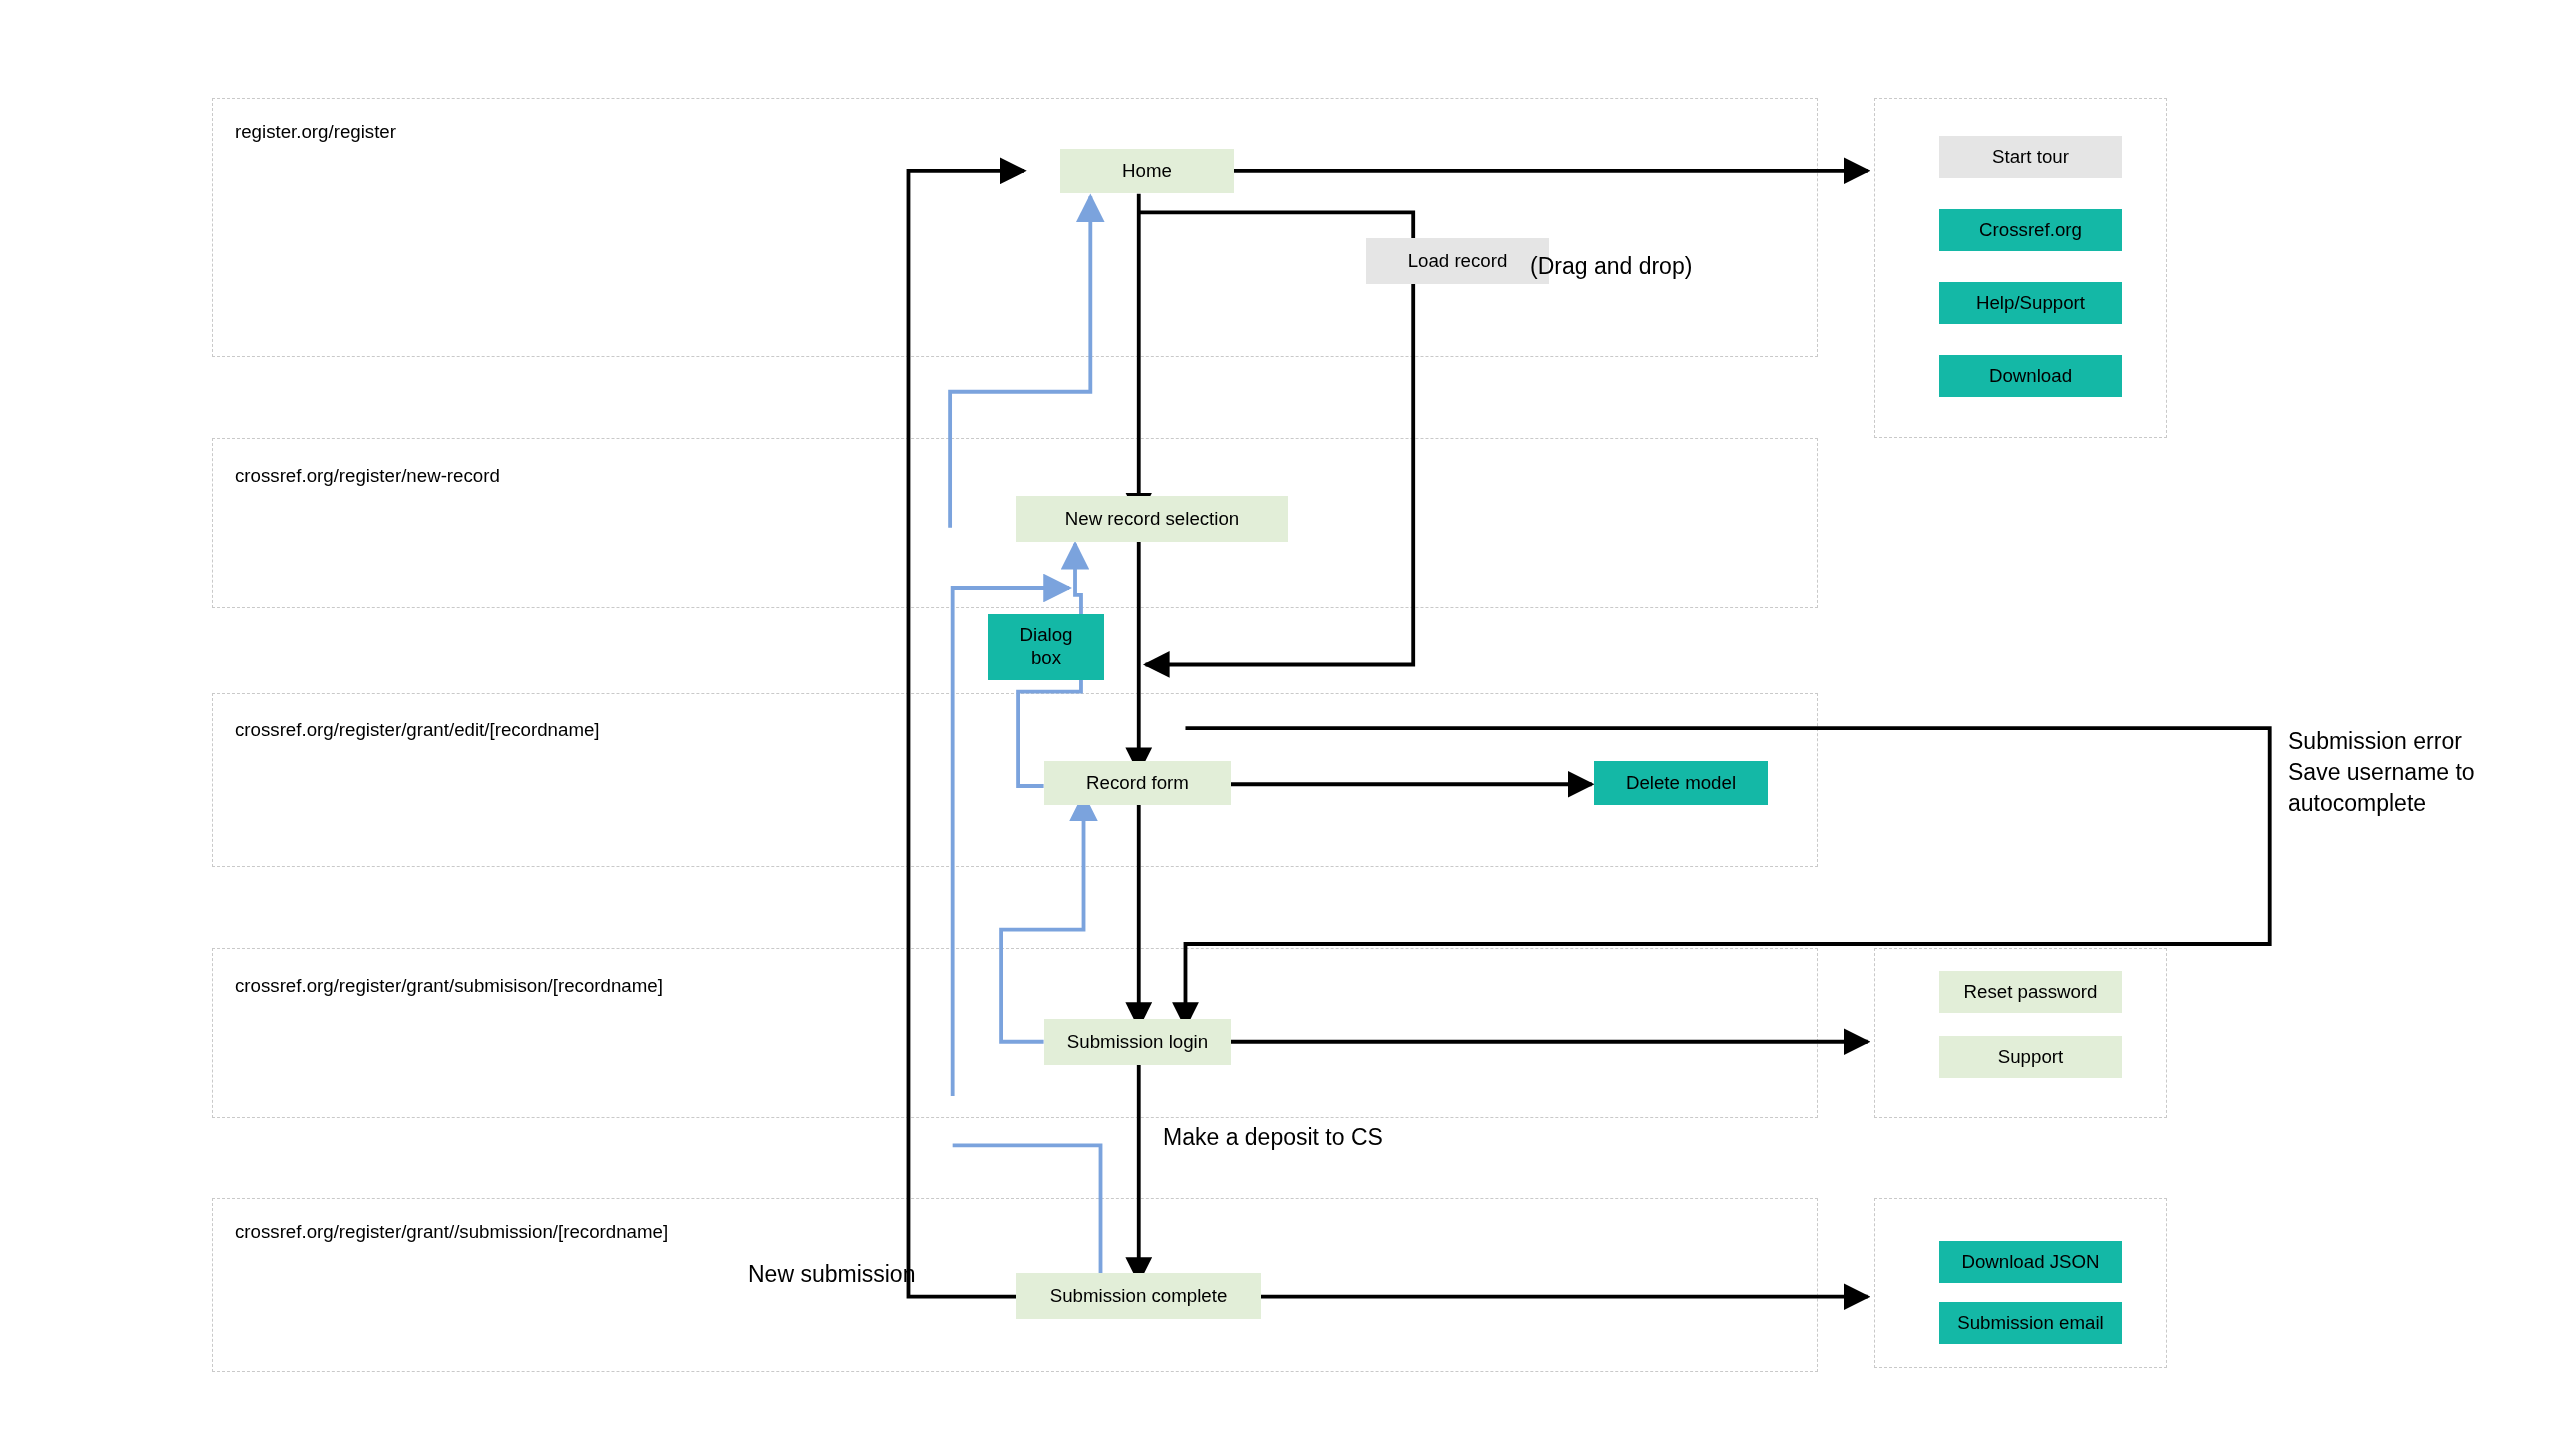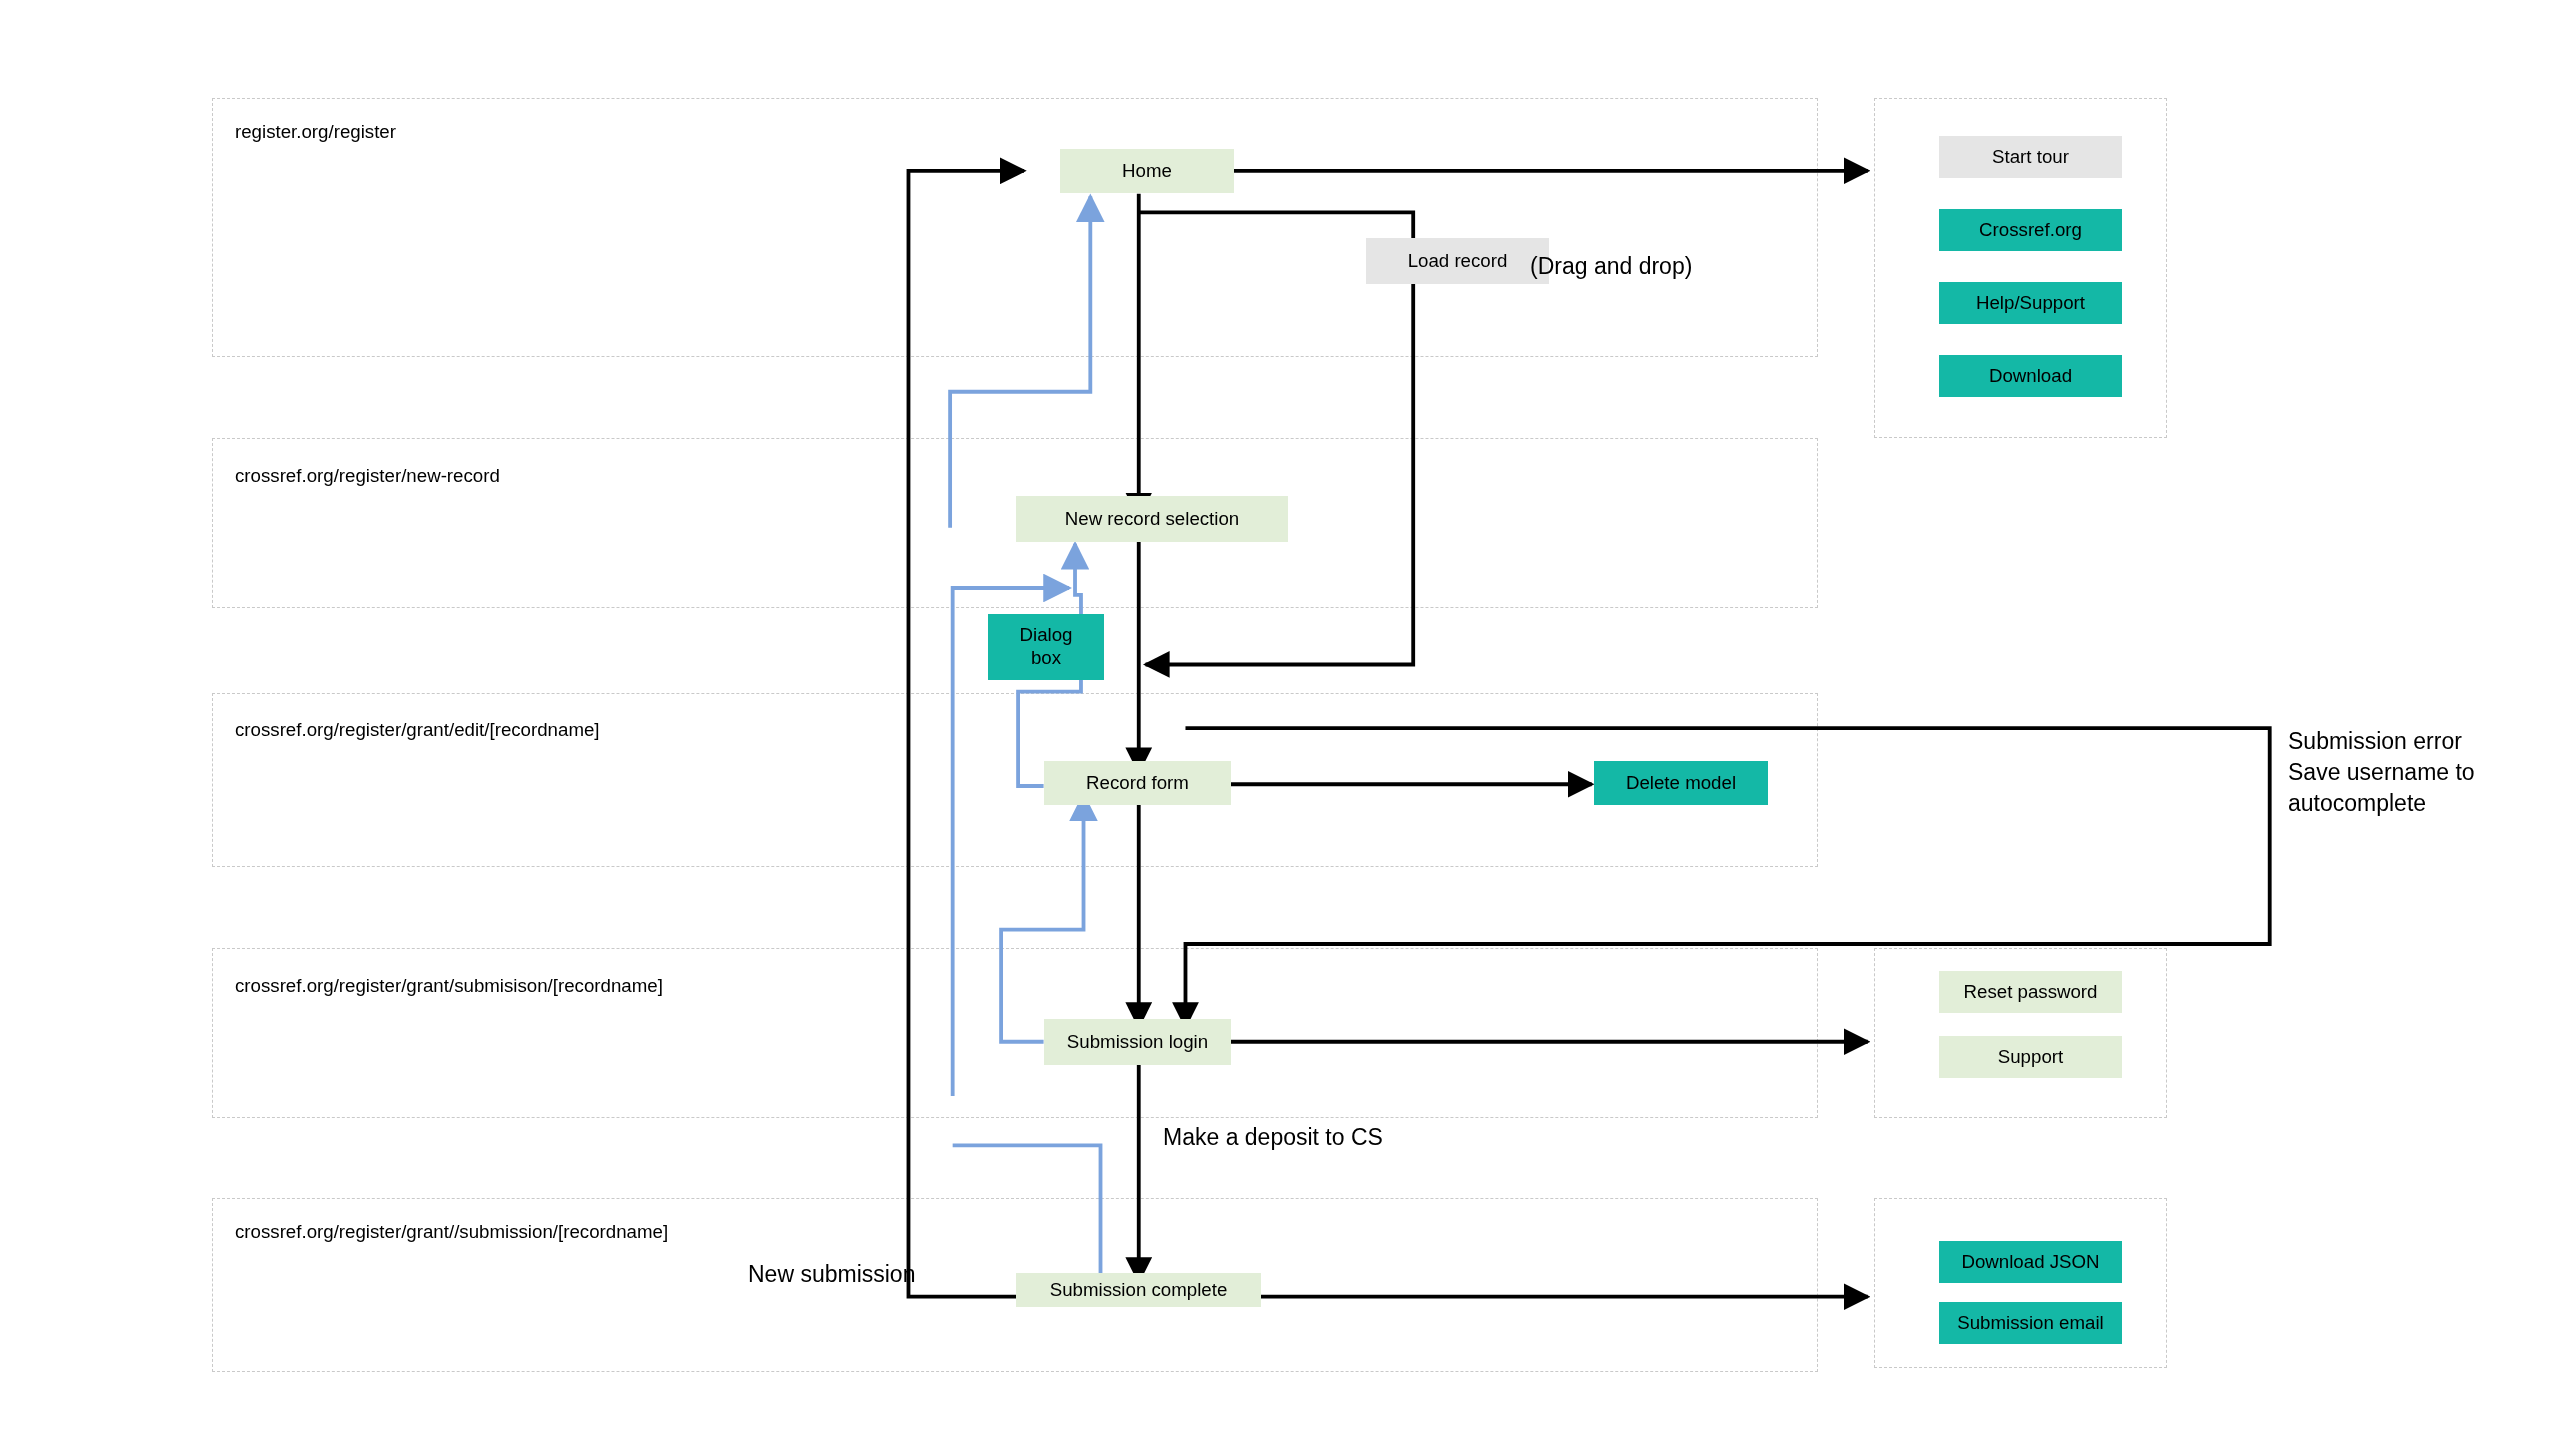--- a/index.html
+++ b/index.html
@@ -137,21 +137,21 @@
   <div class="node green" style="left:1024px; top:149px;  width:174px; height:44px;margin-left:36px;">Home</div>
   <div class="node purple" style="left:1322px; top:238px;  width:183px; height:46px;margin-left:44px;">Load record</div>
   <div class="node green" style="left:1016px; top:496px;  width:272px; height:46px;">New record selection</div>
   <div class="node pink" style="left:988px; top:614px;  width:116px; height:66px; white-space:pre-line;">
     <span style="white-space:pre-line;">Dialog
 box</span>
   </div>
   <div class="node green" style="left:1044px; top:761px;  width:187px; height:44px;">Record form</div>
   <div class="node pink" style="left:1594px; top:761px;  width:174px; height:44px;">Delete model</div>
   <div class="node green" style="left:1044px; top:1019px; width:187px; height:46px;">Submission login</div>
-  <div class="node green" style="left:1016px; top:1273px; width:245px; height:34px;">Submission complete</div>
+  <div class="node green" style="left:1016px; top:1273px; width:245px; height:46px;">Submission complete</div>
 
   <div class="node purple" style="left:1939px; top:136px; width:183px; height:42px;">Start tour</div>
   <div class="node pink" style="left:1939px; top:209px; width:183px; height:42px;">Crossref.org</div>
   <div class="node pink" style="left:1939px; top:282px; width:183px; height:42px;">Help/Support</div>
   <div class="node pink" style="left:1939px; top:355px; width:183px; height:42px;">Download</div>
 
   <div class="node green" style="left:1939px; top:971px; width:183px; height:42px;">Reset password</div>
   <div class="node green" style="left:1939px; top:1036px; width:183px; height:42px;">Support</div>
 
   <div class="node pink" style="left:1939px; top:1241px; width:183px; height:42px;">Download JSON</div>

